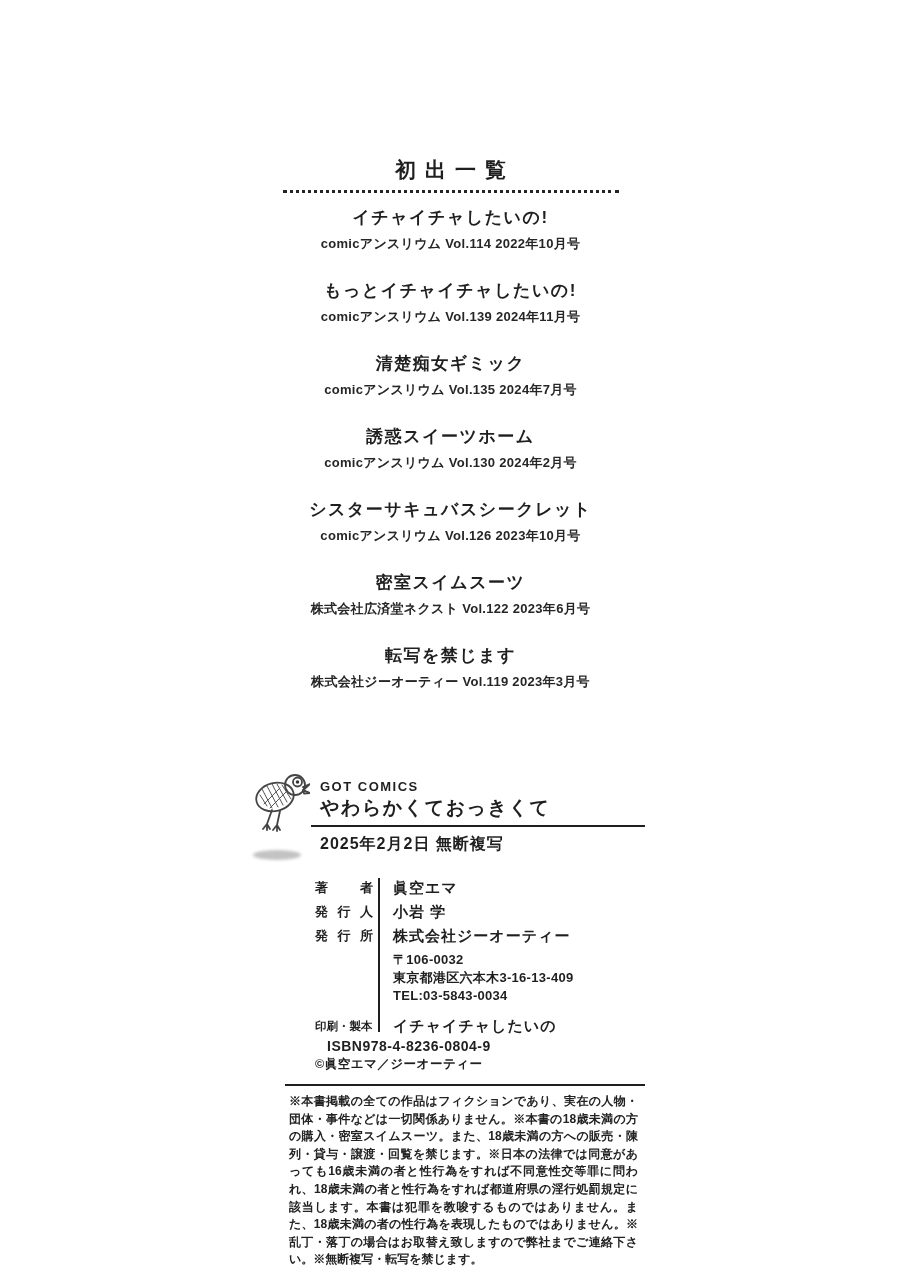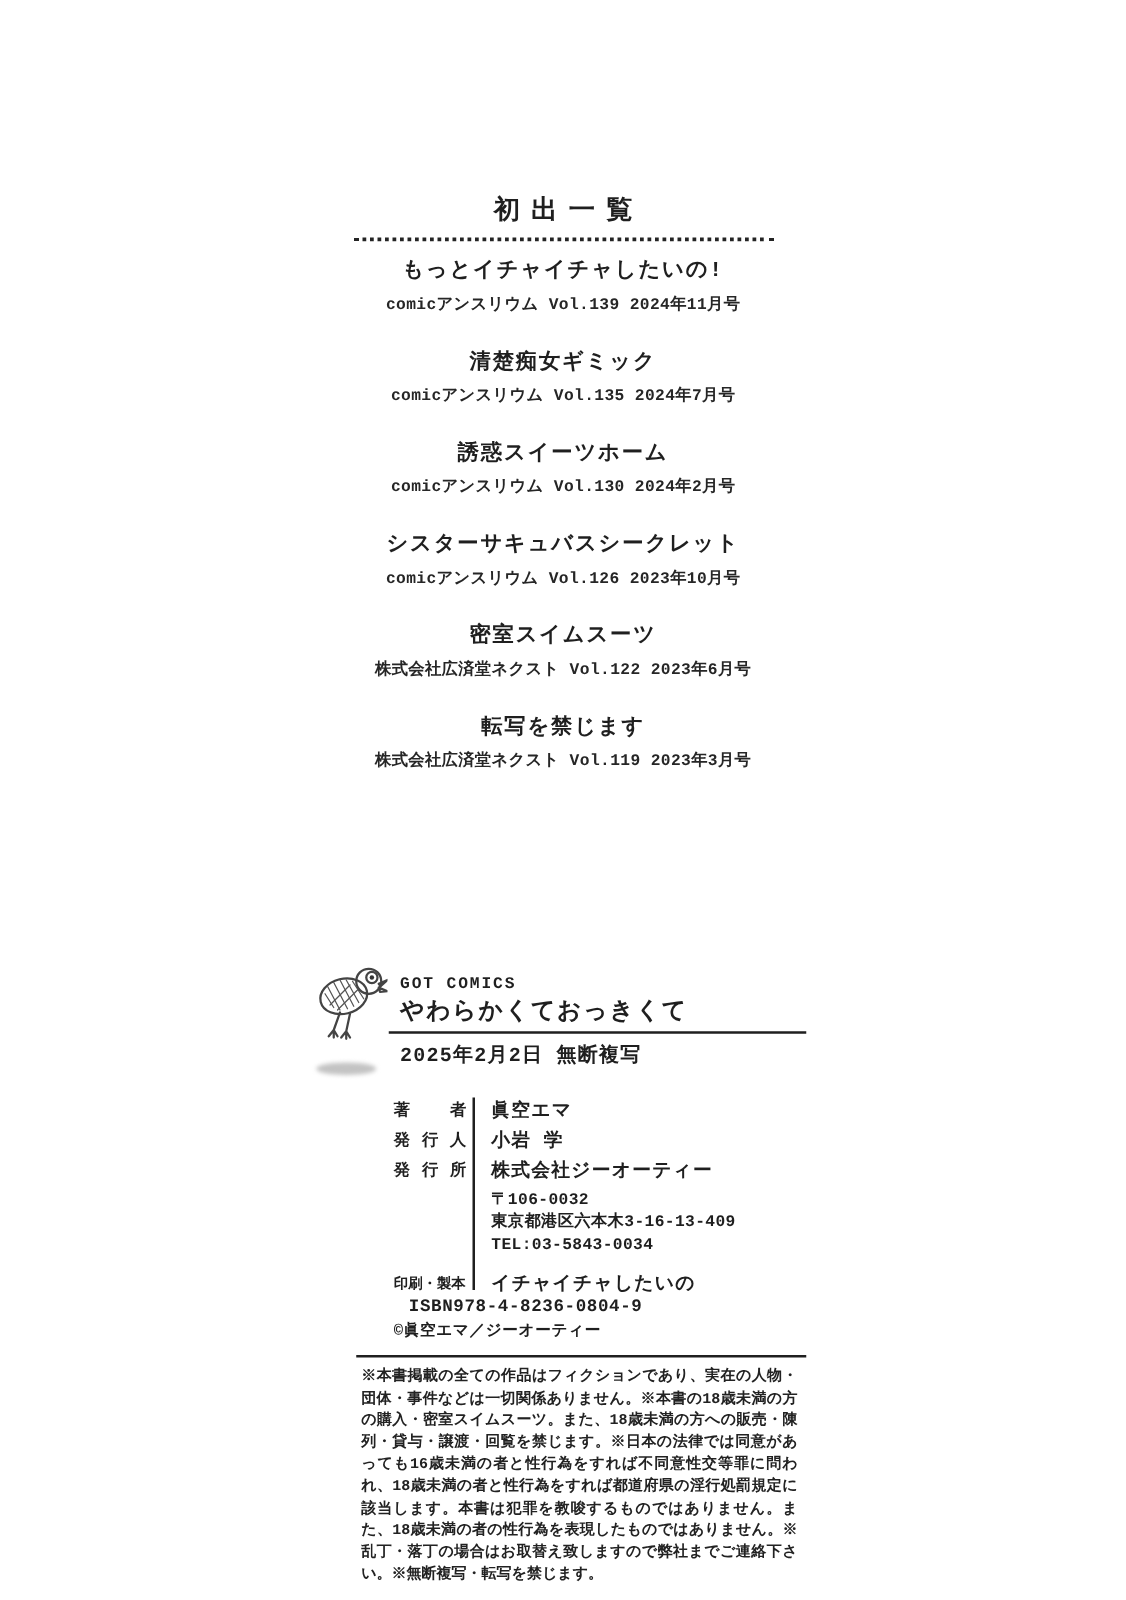--- a/index.html
+++ b/index.html
@@ -1,18 +1,18 @@
 <!DOCTYPE html>
 <html><head>
 <meta charset="utf-8">
 <style>
   html,body{margin:0;padding:0;background:#fff;}
   .page{
     position:relative;width:901px;height:1280px;background:#ffffff;overflow:hidden;
-    font-family:Liberation Mono, monospace;color:#1f1f1f;
+    font-family:Liberation Sans, sans-serif;color:#1f1f1f;
   }
   
   .list-section{position:absolute;top:158px;left:0;width:100%;display:flex;flex-direction:column;align-items:center;}
   .list-heading{font-size:21px;font-weight:bold;letter-spacing:9px;text-indent:9px;line-height:24px;}
   .dotted-divider{margin-top:8px;width:336px;height:0;border-top:3px dotted #242424;}
   .entries{margin-top:14px;display:flex;flex-direction:column;gap:28px;align-items:center;}
   .entry{display:flex;flex-direction:column;align-items:center;gap:6px;}
   .entry-title{font-size:17px;font-weight:bold;letter-spacing:1.5px;line-height:22px;}
   .entry-source{font-size:13px;font-weight:bold;letter-spacing:0.3px;line-height:17px;color:#262626;}
   
@@ -44,20 +44,24 @@
 </head>
 <body>
 
 <div class="page">
 
   <div class="list-section">
     <div class="list-heading">初出一覧</div>
     <div class="dotted-divider"></div>
     <div class="entries">
       <div class="entry">
+        <div class="entry-title">イチャイチャしたいの!</div>
+        <div class="entry-source">comicアンスリウム Vol.114 2022年10月号</div>
+      </div>
+      <div class="entry">
         <div class="entry-title">もっとイチャイチャしたいの!</div>
         <div class="entry-source">comicアンスリウム Vol.139 2024年11月号</div>
       </div>
       <div class="entry">
         <div class="entry-title">清楚痴女ギミック</div>
         <div class="entry-source">comicアンスリウム Vol.135 2024年7月号</div>
       </div>
       <div class="entry">
         <div class="entry-title">誘惑スイーツホーム</div>
         <div class="entry-source">comicアンスリウム Vol.130 2024年2月号</div>
@@ -65,21 +69,21 @@
       <div class="entry">
         <div class="entry-title">シスターサキュバスシークレット</div>
         <div class="entry-source">comicアンスリウム Vol.126 2023年10月号</div>
       </div>
       <div class="entry">
         <div class="entry-title">密室スイムスーツ</div>
         <div class="entry-source">株式会社広済堂ネクスト Vol.122 2023年6月号</div>
       </div>
       <div class="entry">
         <div class="entry-title">転写を禁じます</div>
-        <div class="entry-source">株式会社広済堂ネクスト Vol.119 2023年3月号</div>
+        <div class="entry-source">株式会社ジーオーティー Vol.119 2023年3月号</div>
       </div>
     </div>
   </div>
 
   <div class="bird-logo">
     <svg width="58" height="82" viewBox="0 0 58 82" xmlns="http://www.w3.org/2000/svg">
       <ellipse class="stroke" cx="23" cy="29" rx="19" ry="14" transform="rotate(-14 23 29)"></ellipse>
       <path class="hatch" d="M10 21 L20 40 M15 18 L26 39 M20 16 L31 37 M25 16 L35 34 M30 17 L39 31 M8 27 L15 38"></path>
       <path class="hatch" d="M12 36 L28 20 M18 40 L34 24"></path>
       <circle class="stroke" cx="43" cy="17" r="10" fill="#ffffff"></circle>

